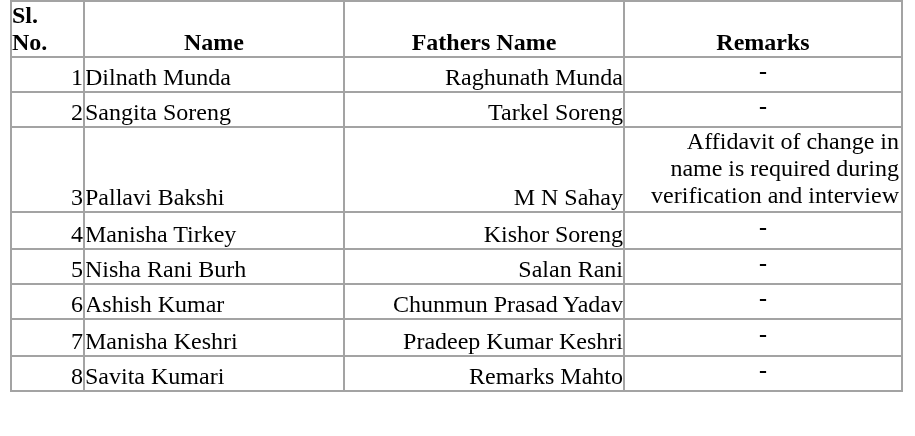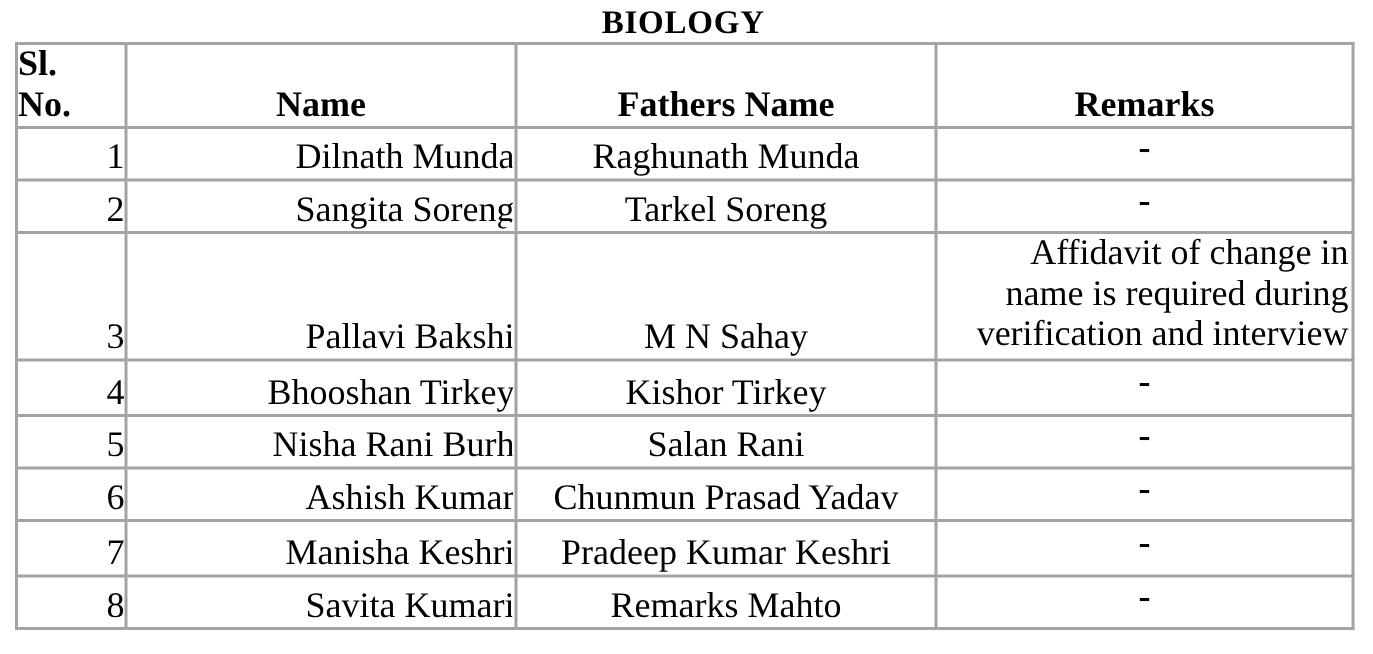--- a/index.html
+++ b/index.html
@@ -76,27 +76,27 @@
   }
 
   
   td.c-sl {
     vertical-align: bottom;
     text-align: right;
     padding: 0 12px 4px 0;
   }
   td.c-name {
     vertical-align: bottom;
-    text-align: right;
+    text-align: left;
     padding: 0 0 4px 12px;
     border-radius: 11px;
   }
   td.c-father {
     vertical-align: bottom;
-    text-align: center;
+    text-align: right;
     padding: 0 0 4px 10px;
   }
   td.c-remarks.dash {
     vertical-align: middle;
     text-align: center;
     font-weight: bold;
     padding: 0 0 6px 0;
   }
   td.c-remarks.text {
     vertical-align: bottom;
@@ -104,21 +104,20 @@
     padding: 0 2px 2px 9px;
     white-space: pre-line;
     line-height: 27px;
   }
 </style>
 </head>
 <body>
 
 <div class="page">
 
-  <div class="doc-title">BIOLOGY</div>
 
   <table class="roster">
     <colgroup>
       <col class="w-sl">
       <col class="w-name">
       <col class="w-father">
       <col class="w-remarks">
     </colgroup>
     <thead>
       <tr class="h-head">
@@ -145,22 +144,22 @@
       <tr class="h-tall">
         <td class="c-sl">3</td>
         <td class="c-name">Pallavi Bakshi</td>
         <td class="c-father">M N Sahay</td>
         <td class="c-remarks text">Affidavit of change in
 name is required during
 verification and interview</td>
       </tr>
       <tr class="h-std2">
         <td class="c-sl">4</td>
-        <td class="c-name">Bhooshan Tirkey</td>
-        <td class="c-father">Kishor Tirkey</td>
+        <td class="c-name">Manisha Tirkey</td>
+        <td class="c-father">Kishor Soreng</td>
         <td class="c-remarks dash">-</td>
       </tr>
       <tr class="h-std">
         <td class="c-sl">5</td>
         <td class="c-name">Nisha Rani Burh</td>
         <td class="c-father">Salan Rani</td>
         <td class="c-remarks dash">-</td>
       </tr>
       <tr class="h-std">
         <td class="c-sl">6</td>

